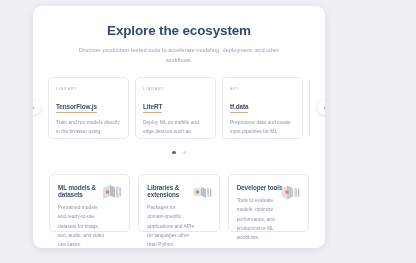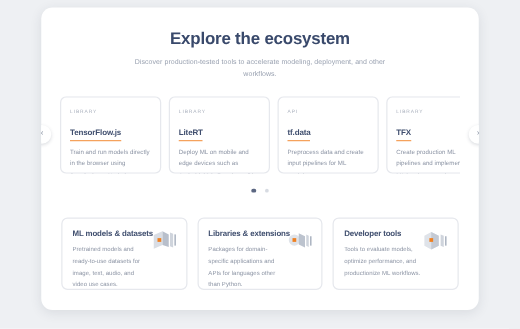--- a/index.html
+++ b/index.html
@@ -11,21 +11,21 @@
     height: 263px;
     background: #eef0f3;
     font-family: "Liberation Sans", sans-serif;
     overflow: hidden;
   }
 
   .page-card {
     position: absolute;
     left: 33px;
     top: 6px;
-    width: 350px;
+    width: 292px;
     height: 242px;
     background: #ffffff;
     border-radius: 9px;
     box-shadow: 0 2px 9px rgba(40,50,70,0.10);
     overflow: hidden;
   }
 
   .hero {
     text-align: center;
     padding-top: 18px;

